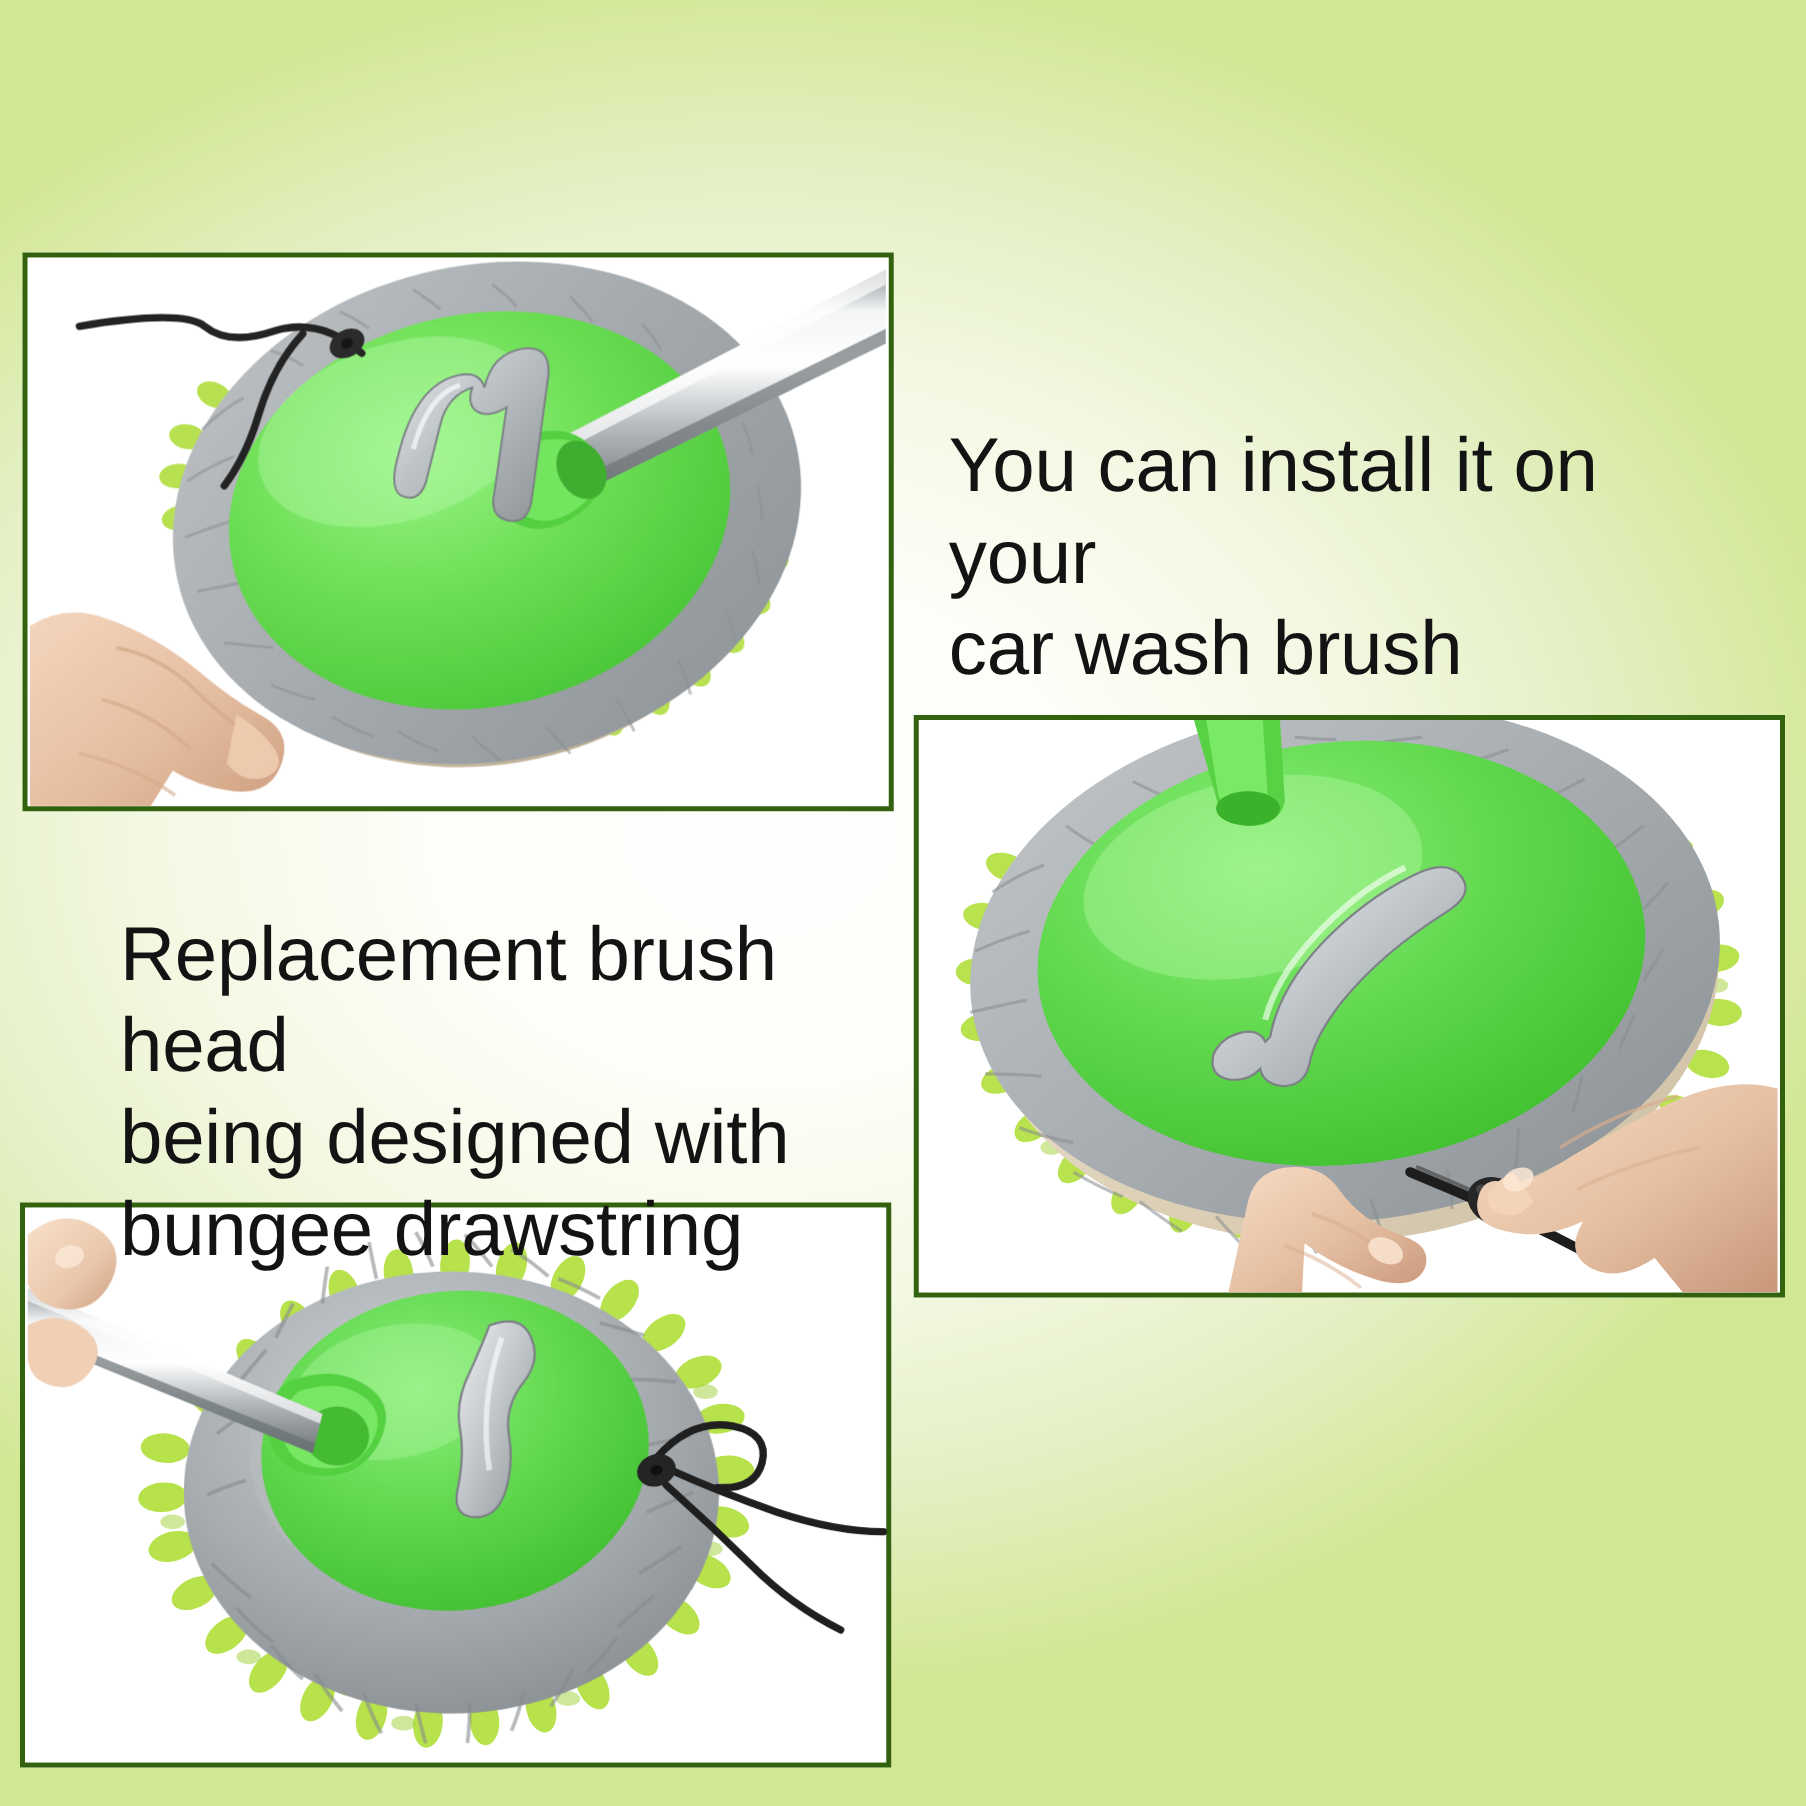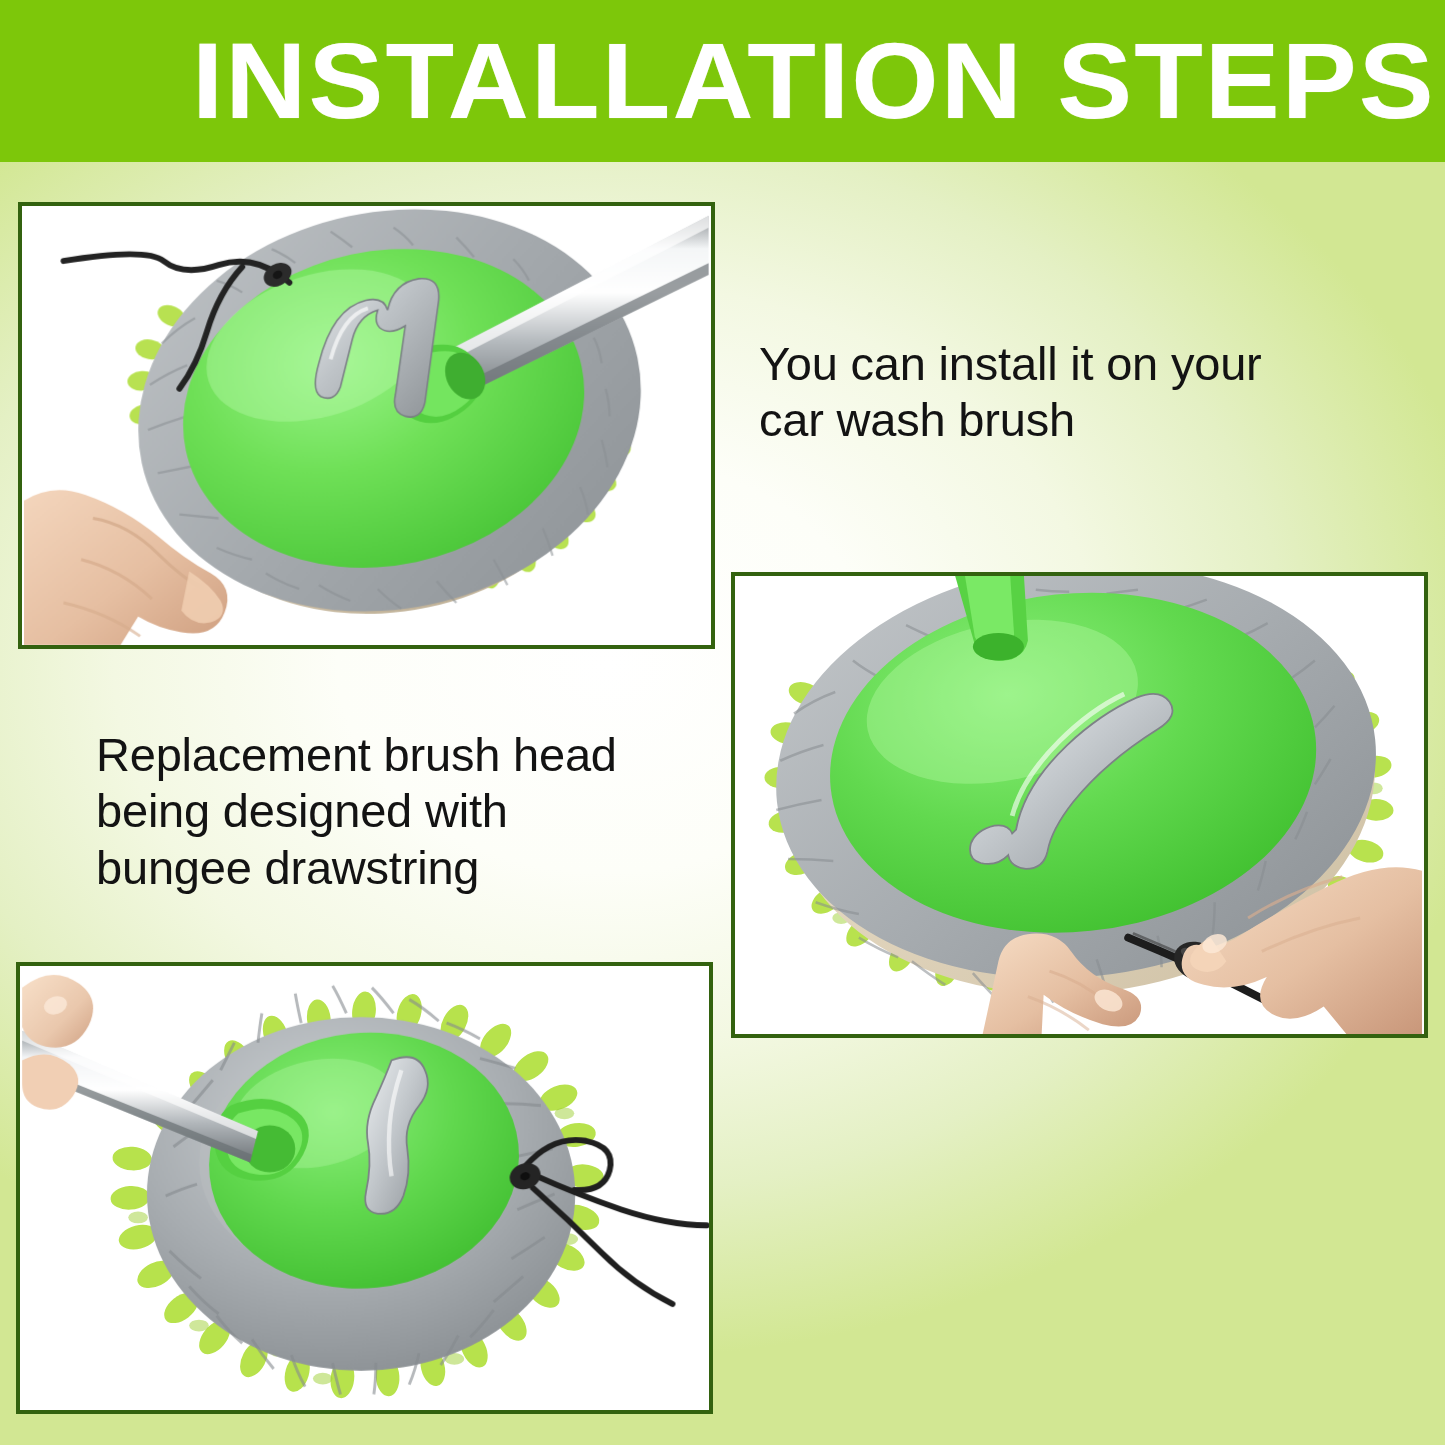--- a/index.html
+++ b/index.html
@@ -43,37 +43,34 @@
     overflow:hidden;
   }
   #photo-1 { left:18px;  top:202px;  width:697px;  height:447px; }
   #photo-2 { left:731px; top:572px;  width:697px;  height:466px; }
   #photo-3 { left:16px;  top:962px;  width:697px;  height:452px; }
   .photo-frame svg { display:block; width:100%; height:100%; }
   
   .caption {
     position:absolute;
     color:#131313;
-    font-size:47px;
+    font-size:61px;
     line-height:1.20;
     letter-spacing:-0.2px;
     white-space:pre-line;
   }
   #caption-1 { left:759px; top:336px;  width:620px; }
   #caption-2 { left:96px;  top:727px;  width:600px; }
   #caption-3 { left:758px; top:1147px; width:630px; }
 </style>
 </head>
 <body>
 
 <div id="stage">
 
-  <div id="banner">
-    <div id="banner-title">INSTALLATION STEPS</div>
-  </div>
 
   <div class="photo-frame" id="photo-1">
     <svg viewBox="0 0 697 447" xmlns="http://www.w3.org/2000/svg">
       <defs>
         <radialGradient id="p1green" cx="40%" cy="32%" r="78%">
           <stop offset="0%" stop-color="#9bf58a"></stop>
           <stop offset="45%" stop-color="#6fe057"></stop>
           <stop offset="100%" stop-color="#46c335"></stop>
         </radialGradient>
         <linearGradient id="p1gray" x1="0" y1="0" x2="1" y2="1">

